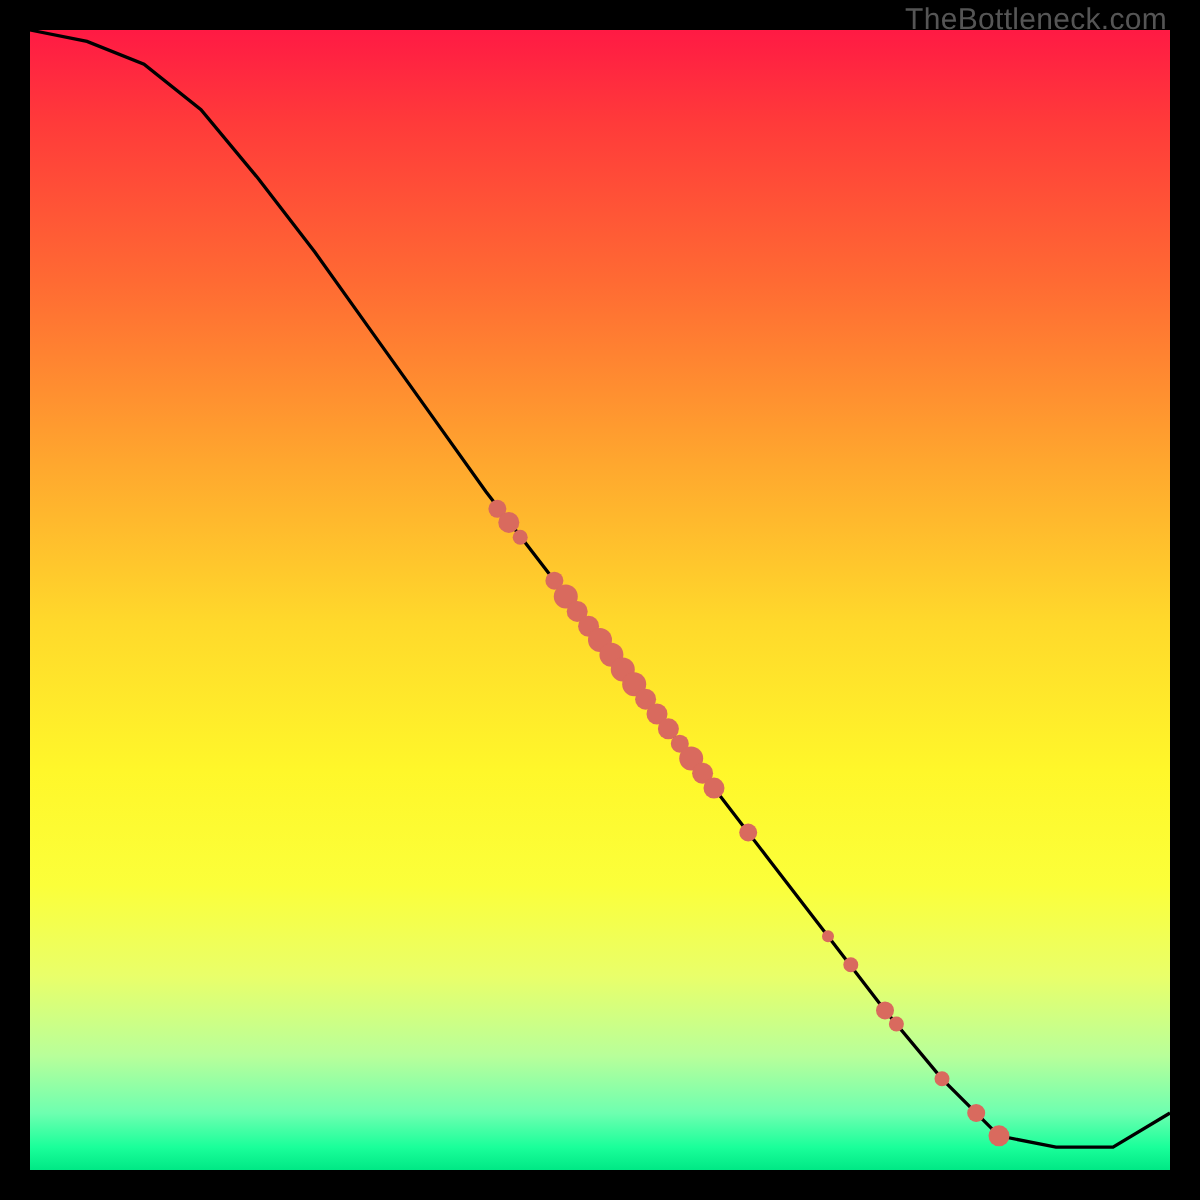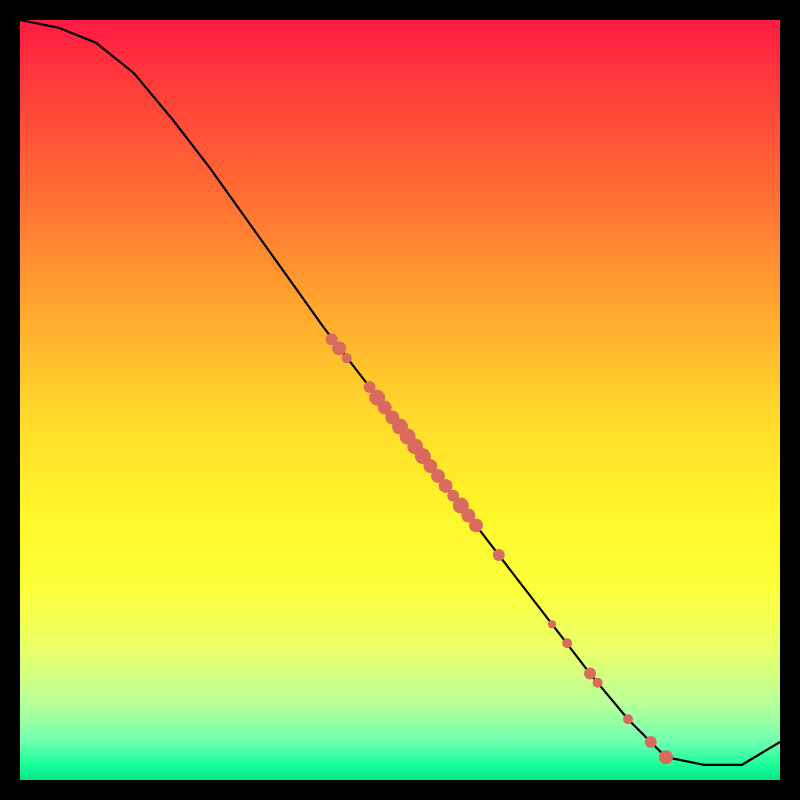--- a/index.html
+++ b/index.html
@@ -62,20 +62,21 @@
   .dot {
     fill: #d96a5e;
     stroke: none;
   }
 </style>
 </head>
 <body>
 
 <div class="chart-container">
   <div class="plot-area"></div>
+  <div class="watermark">TheBottleneck.com</div>
   <svg class="overlay" viewBox="0 0 760 760" preserveAspectRatio="none">
     <path id="curve-path" class="curve" d="M0.0 0.0 L38.0 7.6 L76.0 22.8 L114.0 53.2 L152.0 98.8 L190.0 148.2 L228.0 201.4 L266.0 254.6 L304.0 307.8 L342.0 357.2 L380.0 406.6 L418.0 456.0 L456.0 505.4 L494.0 554.8 L532.0 604.2 L570.0 653.6 L608.0 699.2 L646.0 737.2 L684.0 744.8 L722.0 744.8 L760.0 722.0"></path>
     <g id="dots">
         <circle cx="311.6" cy="319.2" r="6" class="dot"></circle>
         <circle cx="319.2" cy="328.3" r="7" class="dot"></circle>
         <circle cx="326.8" cy="338.2" r="5" class="dot"></circle>
         <circle cx="349.6" cy="367.1" r="6" class="dot"></circle>
         <circle cx="357.2" cy="377.7" r="8" class="dot"></circle>
         <circle cx="364.8" cy="387.6" r="7" class="dot"></circle>
         <circle cx="372.4" cy="397.5" r="7" class="dot"></circle>

